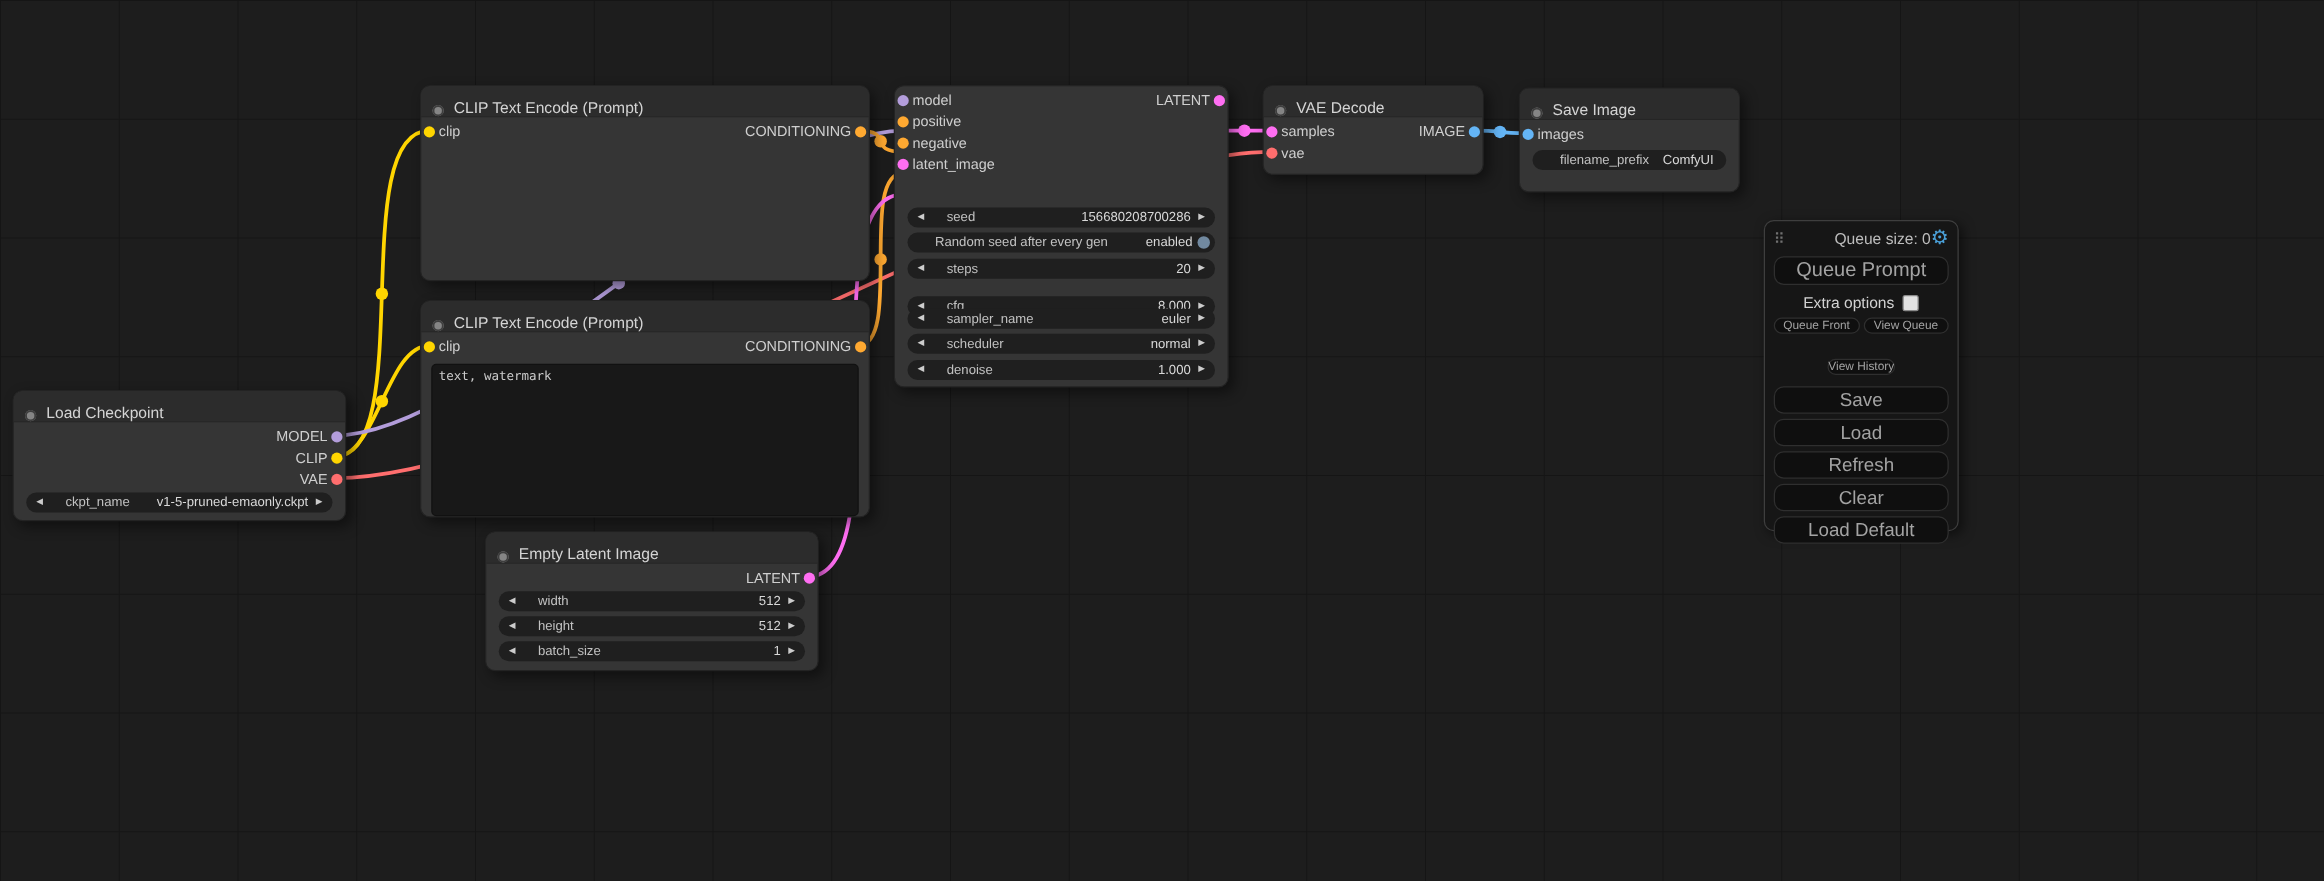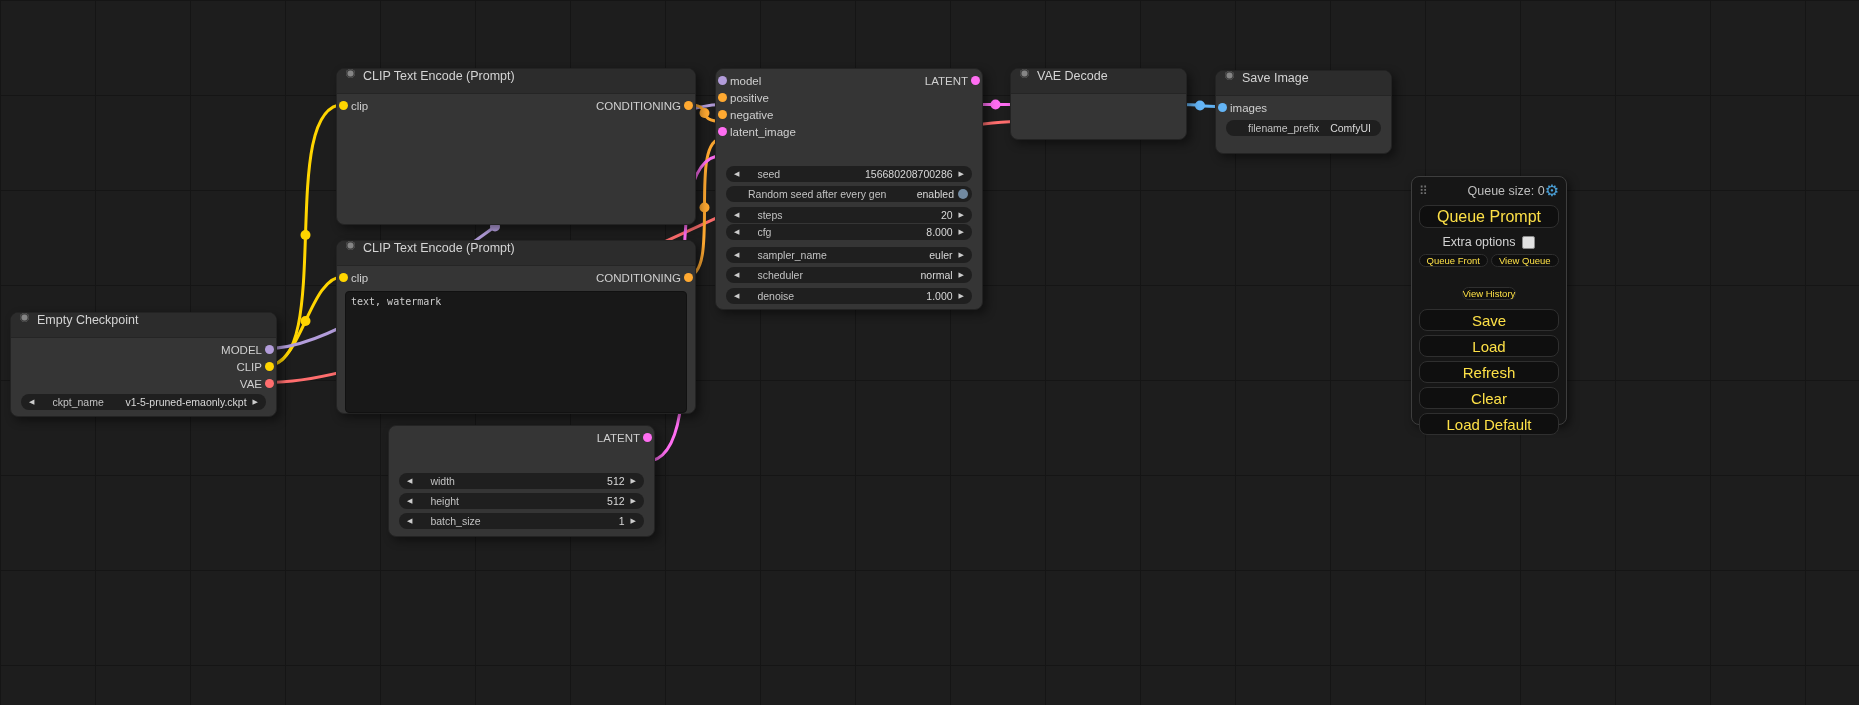--- a/index.html
+++ b/index.html
@@ -1,21 +1,21 @@
 <!DOCTYPE html>
 <html><head>
 <meta charset="utf-8">
 <style>
   html,body{margin:0;padding:0;}
   body{width:1859px;height:705px;position:relative;overflow:hidden;background:#1d1d1d;font-family:"Liberation Sans",sans-serif;}
   #canvas-grid{position:absolute;inset:0;background-image:linear-gradient(to right,#151515 1px,transparent 1px),linear-gradient(to bottom,#151515 1px,transparent 1px);background-size:95px 95px;}
   svg.wires{position:absolute;left:0;top:0;z-index:1;}
   .wires path{fill:none;stroke-width:3;stroke-linecap:round;}
   .node{position:absolute;z-index:2;background:#353535;border:1px solid #232323;border-radius:8px;box-shadow:4px 4px 10px rgba(0,0,0,.45);}
-  .node-title{height:24px;display:flex;align-items:flex-start;gap:8px;padding:0 9px;background:#2c2c2c;border-radius:7px 7px 0 0;border-bottom:1px solid #252525;}
+  .node-title{height:24px;display:flex;align-items:flex-end;gap:8px;padding:0 9px;background:#2c2c2c;border-radius:7px 7px 0 0;border-bottom:1px solid #252525;}
   .node-title .t{color:#d4d4d4;font-size:12.5px;}
   .tdot{width:9px;height:9px;border-radius:50%;background:#858585;box-shadow:inset 0 0 0 1.5px #3e3e3e;flex:none;}
   .body{padding-top:3px;}
   .row{position:relative;height:17px;display:flex;align-items:center;padding:0 14px;}
   .row.out-only{justify-content:flex-end;}
   .slot-label{font-size:11.5px;color:#cfcfcf;}
   .slot-label.out{margin-left:auto;}
   .port{position:absolute;width:9px;height:9px;border-radius:50%;top:4px;}
   .port.in{left:2px;}
   .port.out{right:2px;}
@@ -24,21 +24,21 @@
   .widget .wl{font-size:10.5px;color:#c2c2c2;margin-left:4px;white-space:nowrap;padding-left:12px;}
   .widget .wv{font-size:10.5px;color:#d8d8d8;margin-left:auto;margin-right:4px;white-space:nowrap;}
   .seed-dot{width:10px;height:10px;border-radius:50%;flex:none;margin-right:-2px;}
   .prompt{position:absolute;left:8px;right:8px;background:#181818;border:1px solid #111;border-radius:4px;color:#cccccc;font-family:"DejaVu Sans Mono",monospace;font-size:10px;line-height:1.45;padding:3px 5px;white-space:pre-wrap;word-break:break-word;overflow:hidden;z-index:2;}
   
   .menu{position:absolute;left:1411px;top:176px;width:156px;height:249px;z-index:3;background:#161616;border:1px solid #3e3e3e;border-radius:8px;padding:6px 7px;box-sizing:border-box;box-shadow:3px 3px 9px rgba(0,0,0,.5);}
   .menu-head{display:flex;align-items:center;height:16px;}
   .drag-handle{color:#707070;font-size:12px;}
   .queue-size{flex:1;text-align:right;font-size:12.5px;color:#bdbdbd;}
   .gear{font-size:16px;line-height:16px;}
-  button.btn{display:block;background:#0f0f0f;border:1px solid #2f2f2f;color:#fde047;border-radius:8px;font-family:inherit;cursor:pointer;padding:0;}
+  button.btn{display:block;background:#0f0f0f;border:1px solid #2f2f2f;color:#a3a3a3;border-radius:8px;font-family:inherit;cursor:pointer;padding:0;}
   .btn-big{width:100%;font-size:16px;height:23px;margin-top:6px;}
   .btn-mid{width:100%;font-size:15px;height:22px;margin-top:4px;}
   .btn-sm{font-size:9.5px;height:13px;border-radius:7px;padding:0 7px;}
   .extra-row{display:flex;align-items:center;justify-content:center;gap:7px;margin-top:7px;font-size:12.5px;color:#d2d2d2;}
   .checkbox{width:11px;height:11px;background:#e2e2e2;border:1px solid #8a8a8a;border-radius:2px;}
   .sm-row{display:flex;gap:3px;margin-top:5px;}
   .sm-row .btn-sm{flex:1;}
   .hist-row{display:flex;justify-content:center;margin-top:20px;margin-bottom:9px;}
 </style>
 </head>
@@ -63,21 +63,21 @@
   <circle cx="704.5" cy="113" r="5" fill="#FFA931"></circle>
   <circle cx="704.5" cy="207.5" r="5" fill="#FFA931"></circle>
   <circle cx="684" cy="308.5" r="5" fill="#FF6EF2"></circle>
   <circle cx="995.5" cy="104.5" r="5" fill="#FF6EF2"></circle>
   <circle cx="1200" cy="105.5" r="5" fill="#64B5F6"></circle>
 </svg>
 
 <div class="node" style="left:10px;top:312px;width:265px;height:103px">
   <div class="node-title">
     <span class="tdot"></span>
-    <span class="t">Empty Checkpoint</span>
+    <span class="t">Load Checkpoint</span>
   </div>
   <div class="body">
     <div class="row out-only">
       <span class="slot-label">MODEL</span>
       <span class="port out" style="background-color: rgb(179, 157, 219);"></span>
     </div>
     <div class="row out-only">
       <span class="slot-label">CLIP</span>
       <span class="port out" style="background-color: rgb(255, 213, 0);"></span>
     </div>
@@ -119,20 +119,24 @@
       <span class="port in" style="background-color: rgb(255, 213, 0);"></span>
       <span class="slot-label">clip</span>
       <span class="slot-label out">CONDITIONING</span>
       <span class="port out" style="background-color: rgb(255, 169, 49);"></span>
     </div>
   </div>
   <div class="prompt" style="top:50px;height:114px">text, watermark</div>
 </div>
 
 <div class="node" style="left:388px;top:425px;width:265px;height:110px">
+  <div class="node-title">
+    <span class="tdot"></span>
+    <span class="t">Empty Latent Image</span>
+  </div>
   <div class="body">
     <div class="row out-only">
       <span class="slot-label">LATENT</span>
       <span class="port out" style="background-color: rgb(255, 110, 242);"></span>
     </div>
   </div>
   <div class="widget" style="top:47px">
     <span class="arr">◀</span>
     <span class="wl">width</span>
     <span class="wv">512</span>
@@ -183,21 +187,21 @@
     <span class="wl">Random seed after every gen</span>
     <span class="wv">enabled</span>
     <span class="seed-dot" style="background-color: rgb(113, 137, 160);"></span>
   </div>
   <div class="widget" style="top:138px">
     <span class="arr">◀</span>
     <span class="wl">steps</span>
     <span class="wv">20</span>
     <span class="arr">▶</span>
   </div>
-  <div class="widget" style="top:155px">
+  <div class="widget" style="top:168px">
     <span class="arr">◀</span>
     <span class="wl">cfg</span>
     <span class="wv">8.000</span>
     <span class="arr">▶</span>
   </div>
   <div class="widget" style="top:178px">
     <span class="arr">◀</span>
     <span class="wl">sampler_name</span>
     <span class="wv">euler</span>
     <span class="arr">▶</span>
@@ -213,20 +217,32 @@
     <span class="wl">denoise</span>
     <span class="wv">1.000</span>
     <span class="arr">▶</span>
   </div>
 </div>
 
 <div class="node" style="left:1010px;top:68px;width:175px;height:70px">
   <div class="node-title">
     <span class="tdot"></span>
     <span class="t">VAE Decode</span>
+  </div>
+  <div class="body">
+    <div class="row">
+      <span class="port in" style="background-color: rgb(255, 110, 242);"></span>
+      <span class="slot-label">samples</span>
+      <span class="slot-label out">IMAGE</span>
+      <span class="port out" style="background-color: rgb(100, 181, 246);"></span>
+    </div>
+    <div class="row">
+      <span class="port in" style="background-color: rgb(255, 110, 110);"></span>
+      <span class="slot-label">vae</span>
+    </div>
   </div>
 </div>
 
 <div class="node" style="left:1215px;top:70px;width:175px;height:82px">
   <div class="node-title">
     <span class="tdot"></span>
     <span class="t">Save Image</span>
   </div>
   <div class="body">
     <div class="row">

